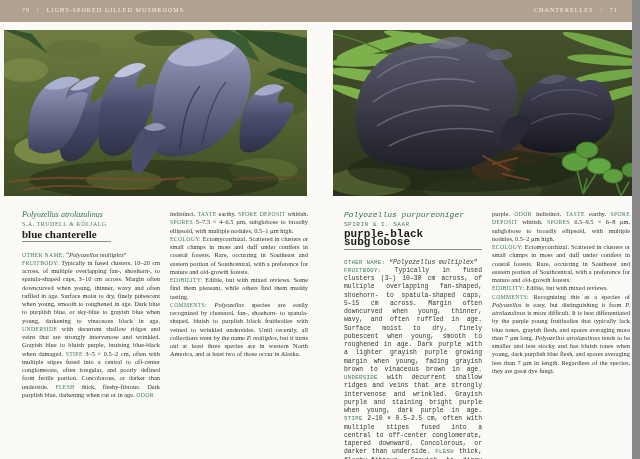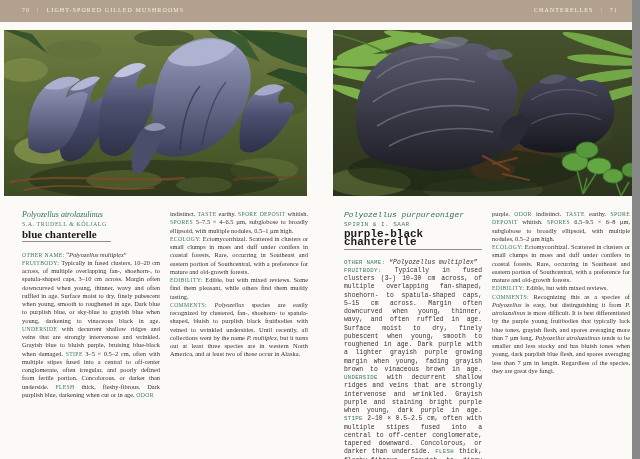--- a/index.html
+++ b/index.html
@@ -195,21 +195,21 @@
     <p>indistinct. <span class="kw">TASTE</span> earthy. <span class="kw">SPORE DEPOSIT</span> whitish. <span class="kw">SPORES</span> 5–7.5 × 4–6.5 µm, subglobose to broadly ellipsoid, with multiple nodules, 0.5–1 µm high.</p>
     <p><span class="kw">ECOLOGY:</span> Ectomycorrhizal. Scattered in clusters or small clumps in moss and duff under conifers in coastal forests. Rare, occurring in Southeast and eastern portion of Southcentral, with a preference for mature and old-growth forests.</p>
     <p><span class="kw">EDIBILITY:</span> Edible, but with mixed reviews. Some find them pleasant, while others find them muddy tasting.</p>
     <p><span class="kw">COMMENTS:</span> <span class="it">Polyozellus</span> species are easily recognized by clustered, fan-, shoehorn- to spatula-shaped, bluish to purplish black fruitbodies with veined to wrinkled undersides. Until recently, all collections went by the name <span class="it">P. multiplex</span>, but it turns out at least three species are in western North America, and at least two of those occur in Alaska.</p>
   </div>
 
   <div class="col" id="r1">
     <div class="headblock">
       <div class="species">Polyozellus purpureoniger</div>
       <div class="auth">SPIRIN &amp; I. SAAR</div>
-      <div><span class="cname">purple-black chanterelle</span></div>
+      <div><span class="cname">purple-black subglobose</span></div>
     </div>
     <p><span class="kw">OTHER NAME:</span> “<span class="it">Polyozellus multiplex</span>”</p>
     <p><span class="kw">FRUITBODY:</span> Typically in fused clusters (3–) 10–30 cm across, of multiple overlapping fan-shaped, shoehorn- to spatula-shaped caps, 5–15 cm across. Margin often downcurved when young, thinner, wavy, and often ruffled in age. Surface moist to dry, finely pubescent when young, smooth to roughened in age. Dark purple with a lighter grayish purple growing margin when young, fading grayish brown to vinaceous brown in age. <span class="kw">UNDERSIDE</span> with decurrent shallow ridges and veins that are strongly intervenose and wrinkled. Grayish purple and staining bright purple when young, dark purple in age. <span class="kw">STIPE</span> 2–10 × 0.5–2.5 cm, often with multiple stipes fused into a central to off-center conglomerate, tapered downward. Concolorous, or darker than underside. <span class="kw">FLESH</span> thick, fleshy-fibrous. Grayish to dingy yellowish gray, staining dark</p>
   </div>
 
   <div class="col" id="r2">
     <p>purple. <span class="kw">ODOR</span> indistinct. <span class="kw">TASTE</span> earthy. <span class="kw">SPORE DEPOSIT</span> whitish. <span class="kw">SPORES</span> 6.5–9.5 × 6–8 µm, subglobose to broadly ellipsoid, with multiple nodules, 0.5–2 µm high.</p>
     <p><span class="kw">ECOLOGY:</span> Ectomycorrhizal. Scattered in clusters or small clumps in moss and duff under conifers in coastal forests. Rare, occurring in Southeast and eastern portion of Southcentral, with a preference for mature and old-growth forests.</p>
     <p><span class="kw">EDIBILITY:</span> Edible, but with mixed reviews.</p>
     <p><span class="kw">COMMENTS:</span> Recognizing this as a species of <span class="it">Polyozellus</span> is easy, but distinguishing it from <span class="it">P. atrolazulinus</span> is more difficult. It is best differentiated by the purple young fruitbodies that typically lack blue tones, grayish flesh, and spores averaging more than 7 µm long. <span class="it">Polyozellus atrolazulinus</span> tends to be smaller and less stocky and has bluish tones when young, dark purplish blue flesh, and spores averaging less than 7 µm in length. Regardless of the species, they are great dye fungi.</p>

